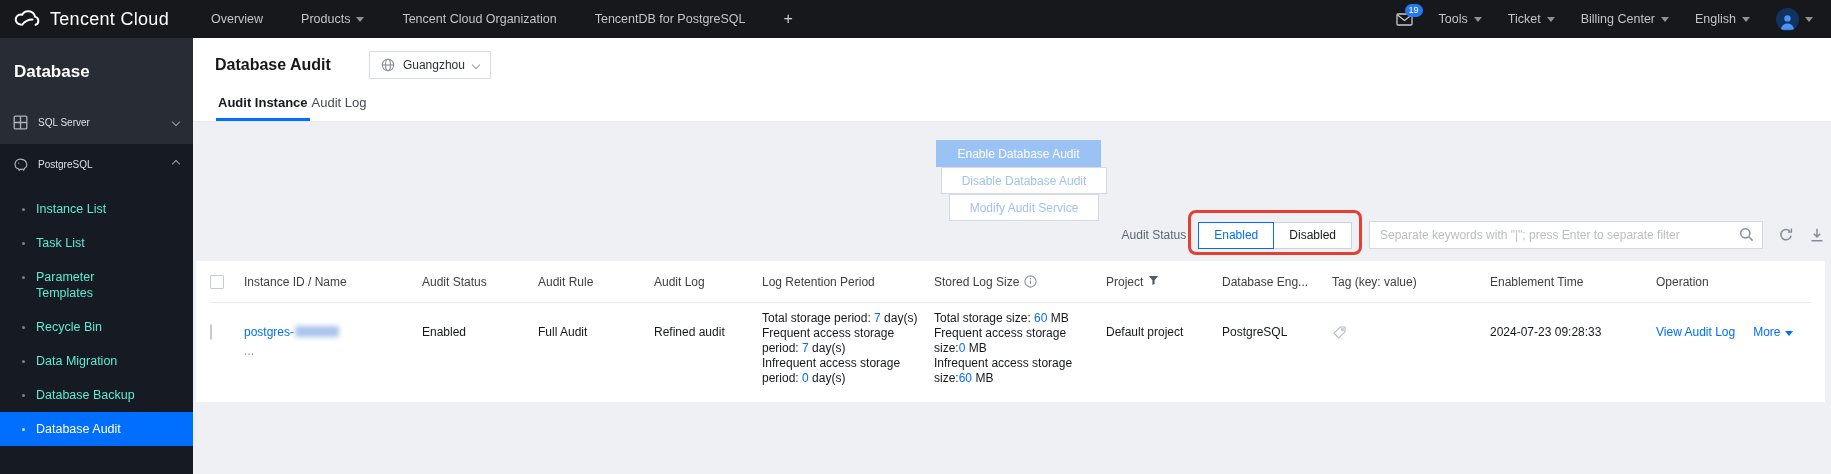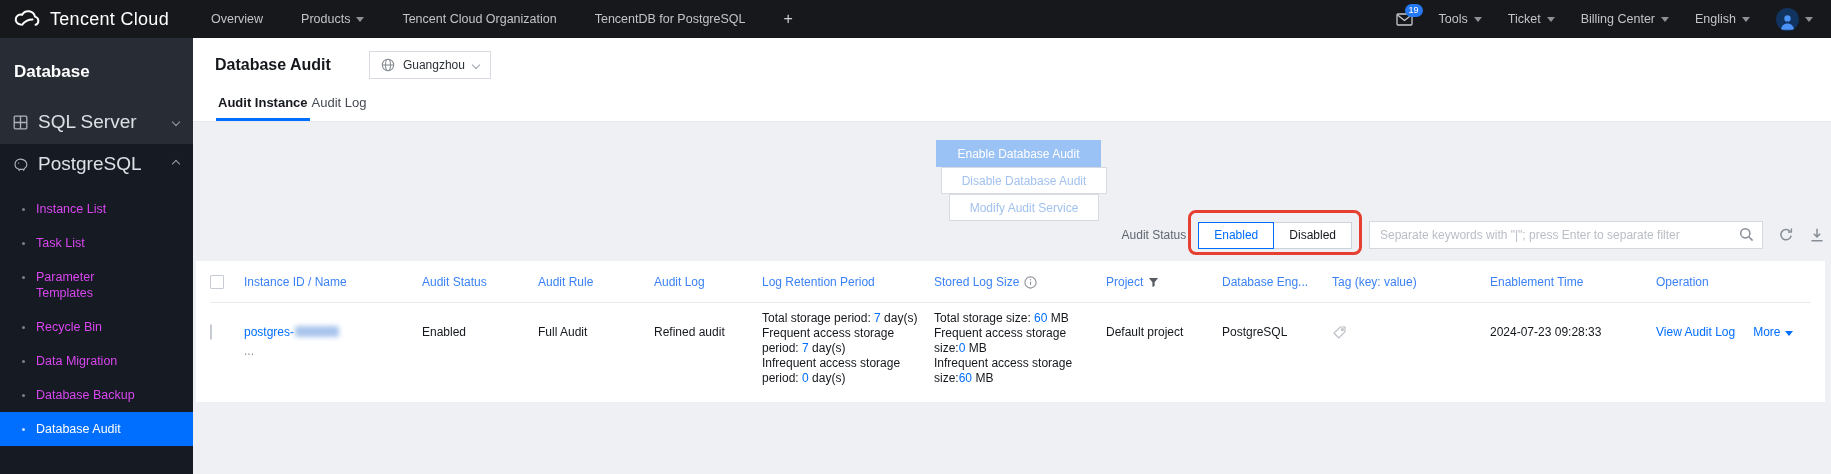--- a/index.html
+++ b/index.html
@@ -17,26 +17,26 @@
   .caret { width:0; height:0; border-left:4px solid transparent; border-right:4px solid transparent; border-top:5px solid #8d9097; display:inline-block; }
   .mail-wrap { position:relative; display:flex; }
   .badge { position:absolute; top:-9px; left:9px; background:#2478f2; color:#fff; font-size:9px; line-height:13px; padding:0 4px; border-radius:8px; min-width:17px; text-align:center; }
   .avatar { width:23px; height:23px; border-radius:50%; background:#10345f; display:flex; align-items:flex-end; justify-content:center; overflow:hidden; }
 
   
   .frame { display:flex; height:436px; }
   .sidebar { width:193px; background:#151a23; display:flex; flex-direction:column; flex-shrink:0; }
   .side-top { background:#272c35; padding-bottom:2px; }
   .side-title { color:#fff; font-size:17px; font-weight:700; padding:24px 14px 20px 14px; }
-  .group-row { height:40px; display:flex; align-items:center; gap:10px; padding:0 14px 0 13px; color:#dde0e5; font-size:19px; cursor:pointer; }
+  .group-row { height:40px; display:flex; align-items:center; gap:10px; padding:0 14px 0 13px; color:#dde0e5; font-size:10px; cursor:pointer; }
   .group-row .chev { margin-left:auto; }
   .chev { width:6px; height:6px; border-right:1.5px solid #9aa0a8; border-bottom:1.5px solid #9aa0a8; display:inline-block; transform:rotate(45deg); }
   .chev.up { transform:rotate(-135deg); }
   .side-items { padding-top:8px; }
-  .side-item { display:flex; gap:11px; padding:9px 45px 9px 22px; color:#d946ef; font-size:12.5px; line-height:16px; cursor:pointer; align-items:flex-start; }
+  .side-item { display:flex; gap:11px; padding:9px 45px 9px 22px; color:#5eead4; font-size:12.5px; line-height:16px; cursor:pointer; align-items:flex-start; }
   .side-item .dot { width:3px; height:3px; border-radius:50%; background:#7d828a; margin-top:7px; flex-shrink:0; }
   .side-item.selected { background:#006eff; color:#fff; }
   .side-item.selected .dot { background:#cfe0ff; }
 
   .main { flex:1; display:flex; flex-direction:column; min-width:0; }
 
   
   .page-head { background:#fff; border-bottom:1px solid #e7e9ee; }
   .title-row { display:flex; align-items:center; gap:38px; padding:13px 0 10px 22px; }
   .page-title { font-size:16px; font-weight:700; color:#15181d; }
@@ -63,21 +63,21 @@
   .search-wrap { position:relative; margin-left:17px; }
   .search-input { width:394px; height:28px; border:1px solid #d4d9e0; background:#fff; padding:0 32px 0 10px; font-size:12px; color:#333; outline:none; font-family:inherit; }
   .search-input::placeholder { color:#b9bdc5; }
   .search-icon { position:absolute; right:9px; top:6px; cursor:pointer; }
   .tool-icon { margin-left:15px; cursor:pointer; display:flex; }
 
   
   .card { background:#fff; padding:0 14px; }
   .grid { display:grid; grid-template-columns:34px 178px 116px 116px 108px 172px 172px 116px 110px 158px 166px auto; }
   .thead { border-bottom:1px solid #e8ebf0; }
-  .th { padding:14px 10px 13px 0; color:#3b82f6; font-size:12px; display:flex; align-items:center; gap:5px; white-space:nowrap; overflow:hidden; }
+  .th { padding:14px 10px 13px 0; color:#404040; font-size:12px; display:flex; gap:5px; white-space:nowrap; overflow:hidden; }
   .trow { padding:0; }
   .td { padding:22px 12px 16px 0; line-height:15px; color:#15181d; }
   .td.tight { padding-top:8px; }
   .checkbox { width:14px; height:14px; border:1px solid #c7ccd4; border-radius:1px; background:#fff; cursor:pointer; margin-top:2px; }
   .th .checkbox { margin-top:0; }
   a.link { color:#006eff; text-decoration:none; cursor:pointer; }
   .hl-num { color:#006eff; }
   .masked-chip { display:inline-block; width:44px; height:11px; background:#a9c4ec; border-radius:2px; filter:blur(2.5px); vertical-align:-1px; margin-left:1px; }
   .inst-sub { color:#8d9199; margin-top:4px; }
   .ops { display:flex; gap:18px; align-items:center; white-space:nowrap; }

